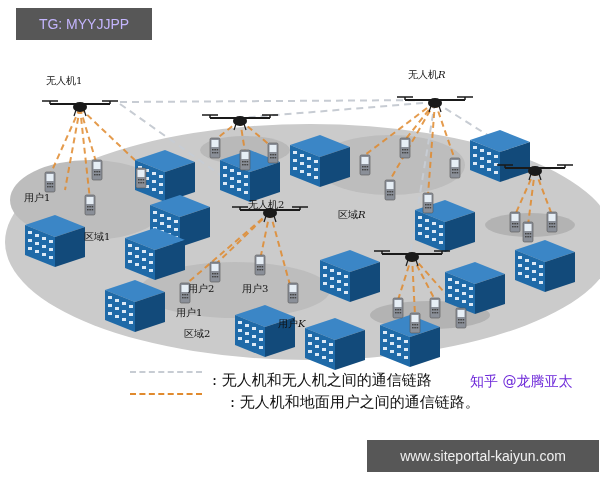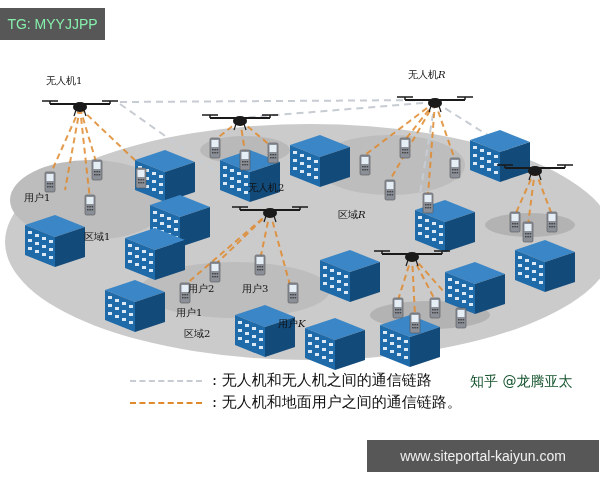--- a/index.html
+++ b/index.html
@@ -1,24 +1,24 @@
 <!DOCTYPE html>
 <html><head>
 <meta charset="utf-8">
 <style>
   html,body{margin:0;padding:0;}
   body{width:600px;height:480px;background:#ffffff;position:relative;overflow:hidden;font-family:"DejaVu Serif",serif;}
-  .watermark-tg{position:absolute;left:0;top:8px;width:105px;height:32px;background:#575757;color:#86efac;font-family:"Liberation Sans",sans-serif;font-size:14px;line-height:32px;text-align:center;}
+  .watermark-tg{position:absolute;left:16px;top:8px;width:136px;height:32px;background:#575757;color:#c4b5fd;font-family:"Liberation Sans",sans-serif;font-size:14px;line-height:32px;text-align:center;}
   .watermark-url{position:absolute;left:367px;top:440px;width:232px;height:32px;background:#575757;color:#f0f0f0;font-family:"Liberation Sans",sans-serif;font-size:14px;line-height:32px;text-align:center;}
   svg.scene{position:absolute;left:0;top:0;}
   .lbl{position:absolute;font-size:10px;color:#111;white-space:nowrap;line-height:1;}
   .lbl i{font-style:italic;}
-  .legend-row{position:absolute;left:130px;display:flex;align-items:center;font-size:15px;color:#111;}
+  .legend-row{position:absolute;left:130px;display:flex;align-items:flex-start;font-size:15px;color:#111;}
   .legend-line{width:72px;height:0;border-top:2px dashed;margin-right:10px;}
-  .credit{position:absolute;left:470px;top:373px;font-family:"DejaVu Sans",sans-serif;font-size:14px;color:#14532d;}
+  .credit{position:absolute;left:470px;top:373px;font-family:"DejaVu Sans",sans-serif;font-size:14px;color:#6d28d9;}
 </style>
 </head>
 <body>
 
 <div class="watermark-tg">TG: MYYJJPP</div>
 
 <svg class="scene" width="600" height="480" viewBox="0 0 600 480">
   <defs>
     <g id="bld-a">
       <polygon points="0,10 30,0 60,12 30,22" fill="#3b86c6"></polygon>
@@ -166,34 +166,34 @@
   <g>
       <use href="#drone" x="535" y="168"></use>
     </g>
   <g>
       <use href="#drone" x="412" y="254"></use>
     </g>
 </svg>
 
 <div class="lbl" style="left:46px;top:76px;"><span>无人机</span><span>1</span></div>
 <div class="lbl" style="left:408px;top:70px;text-align:right;"><span>无人机</span><i>R</i></div>
-<div class="lbl" style="left:248px;top:183px;"><span>无人机</span><span>2</span></div>
+<div class="lbl" style="left:248px;top:200px;"><span>无人机</span><span>2</span></div>
 
 <div class="lbl" style="left:24px;top:193px;">用户1</div>
 <div class="lbl" style="left:84px;top:232px;"><span>区域</span><span>1</span></div>
 <div class="lbl" style="left:338px;top:210px;text-align:right;"><span>区域</span><i>R</i></div>
 <div class="lbl" style="left:188px;top:284px;">用户2</div>
 <div class="lbl" style="left:242px;top:284px;">用户3</div>
 <div class="lbl" style="left:176px;top:308px;">用户1</div>
 <div class="lbl" style="left:278px;top:305px;margin-top:14px;"><span>用户</span><i>K</i></div>
 <div class="lbl" style="left:184px;top:329px;text-align:right;"><span>区域</span><span>2</span></div>
 
 <div class="legend-row" style="top:371px;">
   <div class="legend-line" style="border-color:#c7ccd3;"></div>
   <span>: 无人机和无人机之间的通信链路</span>
 </div>
-<div class="legend-row" style="top:393px;">
+<div class="legend-row" style="top:393px;gap:18px;">
   <div class="legend-line" style="border-color:#e08a2e;"></div>
   <span>: 无人机和地面用户之间的通信链路。</span>
 </div>
 <div class="credit">知乎 @龙腾亚太</div>
 
 <div class="watermark-url">www.siteportal-kaiyun.com</div>
 
 </body></html>

